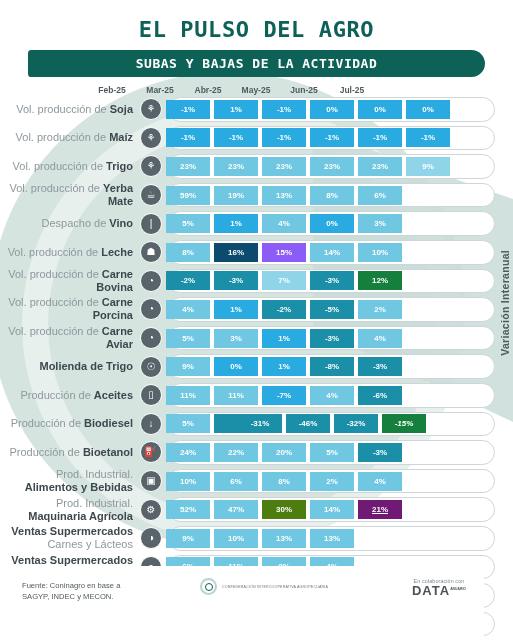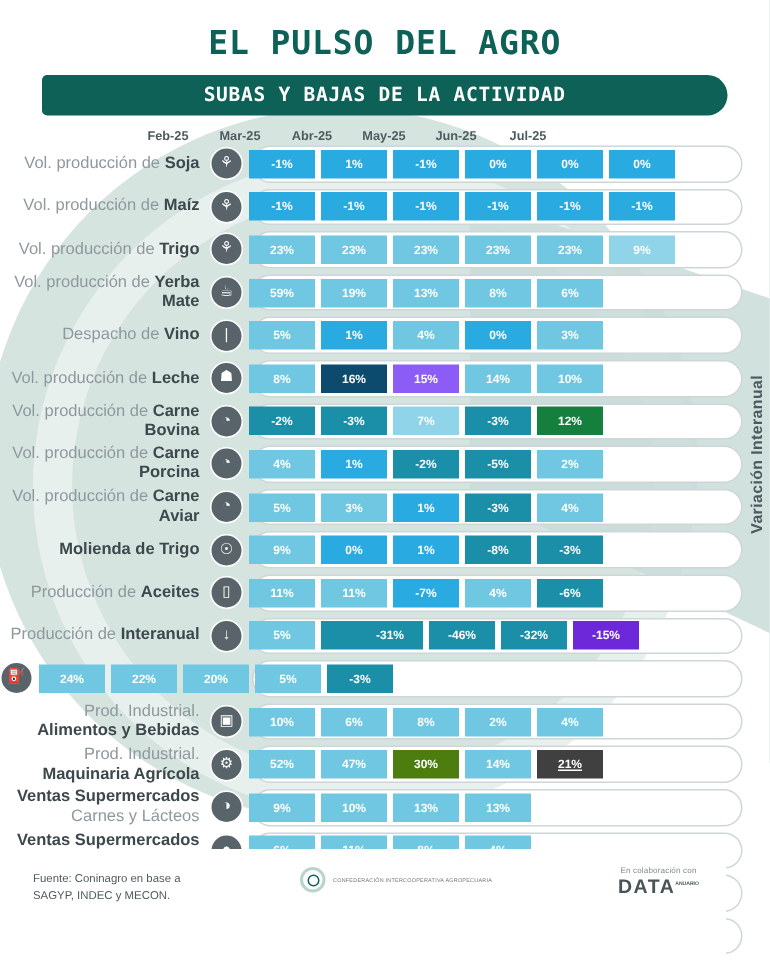--- a/index.html
+++ b/index.html
@@ -276,33 +276,34 @@
             <div class="cell" style="background: rgb(111, 199, 225);">11%</div>
             <div class="cell" style="background: rgb(111, 199, 225);">11%</div>
             <div class="cell" style="background: rgb(41, 171, 226);">-7%</div>
             <div class="cell" style="background: rgb(111, 199, 225);">4%</div>
             <div class="cell" style="background: rgb(27, 142, 168);">-6%</div>
             <div class="cell empty"></div>
           </div>
         </div>
         <div class="row">
           <div class="rowcap"></div>
-          <div class="label">Producción de <b>Interanual</b></div>
+          <div class="label">Producción de <b>Biodiesel</b></div>
           <div class="icon">↓</div>
           <div class="cells">
             <div class="cell" style="background: rgb(111, 199, 225);">5%</div>
             <div class="cell" style="background: rgb(27, 142, 168); padding-left: 24px;">-31%</div>
             <div class="cell" style="background: rgb(27, 142, 168);">-46%</div>
             <div class="cell" style="background: rgb(27, 142, 168);">-32%</div>
-            <div class="cell" style="background: #6d28d9;">-15%</div>
-            <div class="cell empty"></div>
-          </div>
-        </div>
-        <div class="row">
-          <div class="rowcap"></div>
+            <div class="cell" style="background: #15803d; font-style: italic;">-15%</div>
+            <div class="cell empty"></div>
+          </div>
+        </div>
+        <div class="row">
+          <div class="rowcap"></div>
+          <div class="label">Producción de <b>Bioetanol</b></div>
           <div class="icon">⛽</div>
           <div class="cells">
             <div class="cell" style="background: rgb(111, 199, 225);">24%</div>
             <div class="cell" style="background: rgb(111, 199, 225);">22%</div>
             <div class="cell" style="background: rgb(111, 199, 225);">20%</div>
             <div class="cell" style="background: rgb(111, 199, 225);">5%</div>
             <div class="cell" style="background: rgb(27, 142, 168);">-3%</div>
             <div class="cell empty"></div>
           </div>
         </div>
@@ -321,21 +322,21 @@
         </div>
         <div class="row">
           <div class="rowcap"></div>
           <div class="label">Prod. Industrial. <b>Maquinaria Agrícola</b></div>
           <div class="icon">⚙</div>
           <div class="cells">
             <div class="cell" style="background: rgb(111, 199, 225);">52%</div>
             <div class="cell" style="background: rgb(111, 199, 225);">47%</div>
             <div class="cell" style="background: #4d7c0f;">30%</div>
             <div class="cell" style="background: rgb(111, 199, 225);">14%</div>
-            <div class="cell" style="background: #404040; text-decoration: underline;">21%</div>
+            <div class="cell" style="background: #701a75; text-decoration: underline;">21%</div>
             <div class="cell empty"></div>
           </div>
         </div>
         <div class="row">
           <div class="rowcap"></div>
           <div class="label">
             <span class="l1">Ventas Supermercados</span>
             <span class="l2">Carnes y Lácteos</span>
           </div>
           <div class="icon">◑</div>

